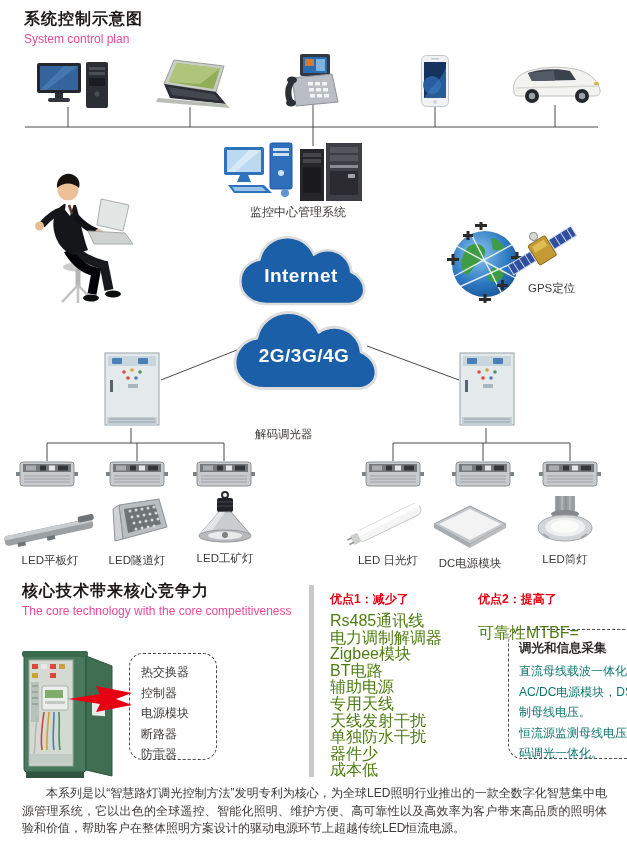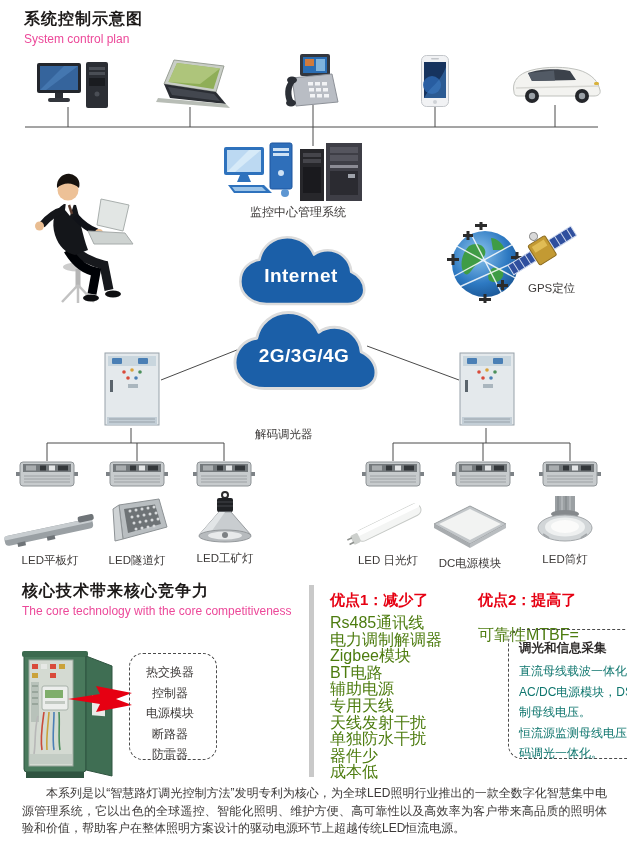--- a/index.html
+++ b/index.html
@@ -7,24 +7,24 @@
           font-family:"Liberation Sans","DejaVu Sans",sans-serif;color:#3d3a39;}
   .abs{position:absolute;}
   .h1{font-size:16px;font-weight:bold;color:#1d1a19;letter-spacing:1px;}
   .hsub{font-size:12px;color:#ec4899;margin-top:3px;}
   .small-label{font-size:11.5px;color:#3d3a39;}
   .center{text-align:center;}
   .cloud-text{position:absolute;left:0;top:0;width:100%;height:100%;
               display:flex;align-items:center;justify-content:center;
               color:#fff;font-size:19px;font-weight:600;letter-spacing:.5px;}
   .cloud-text.lower{padding-top:10px;box-sizing:border-box;}
-  .red-head{font-size:15px;font-weight:bold;color:#e60012;margin:0 0 5px 0;}
+  .red-head{font-size:12px;font-weight:bold;color:#e60012;margin:0 0 5px 0;}
   .adv-item{font-size:16px;line-height:16.6px;color:#4d7c0f;}
   .dash-box{border:1.5px dashed #4a4a4a;border-radius:14px;box-sizing:border-box;}
-  .parts-box{padding:8px 10px 0 4px;text-align:center;}
+  .parts-box{padding:8px 10px 0 11px;text-align:left;}
   .parts-box div{font-size:12px;line-height:20.6px;color:#3d3a39;}
   .info-box{padding:8px 10px;margin-left:44px;}
   .info-title{font-size:12.5px;font-weight:bold;color:#2e2b2a;margin-bottom:3px;line-height:20px;}
   .info-line{font-size:12px;line-height:20.5px;color:#0f766e;}
   .divider{background:#c9c9c9;}
   .footer-par{font-size:12px;line-height:17.5px;color:#3d3a39;text-align:justify;text-indent:2em;}
   .lamp{position:absolute;width:100px;text-align:center;}
   .lamp .icon{height:54px;display:flex;align-items:flex-end;justify-content:center;}
   .lamp .lamp-label{font-size:11.5px;color:#3d3a39;margin-top:4px;}
   svg{display:block;}

